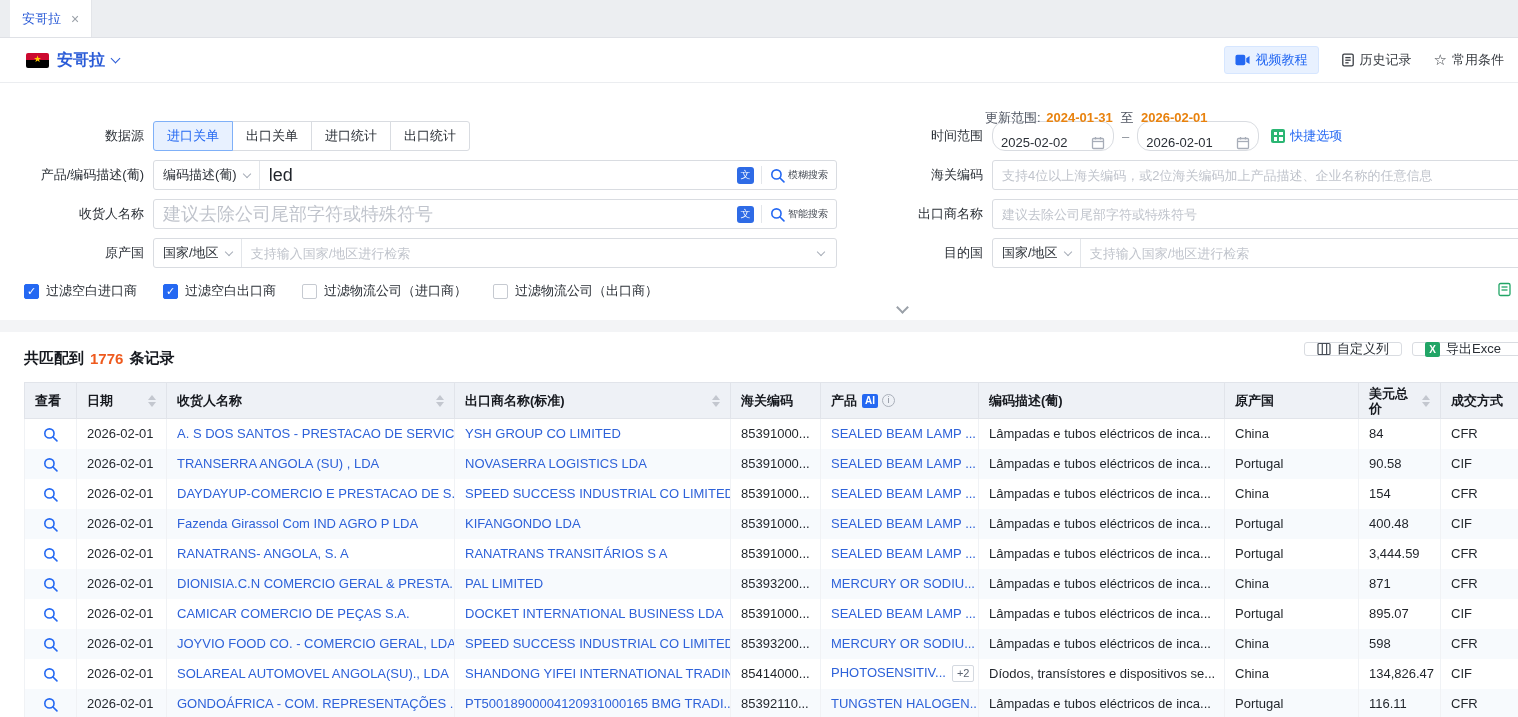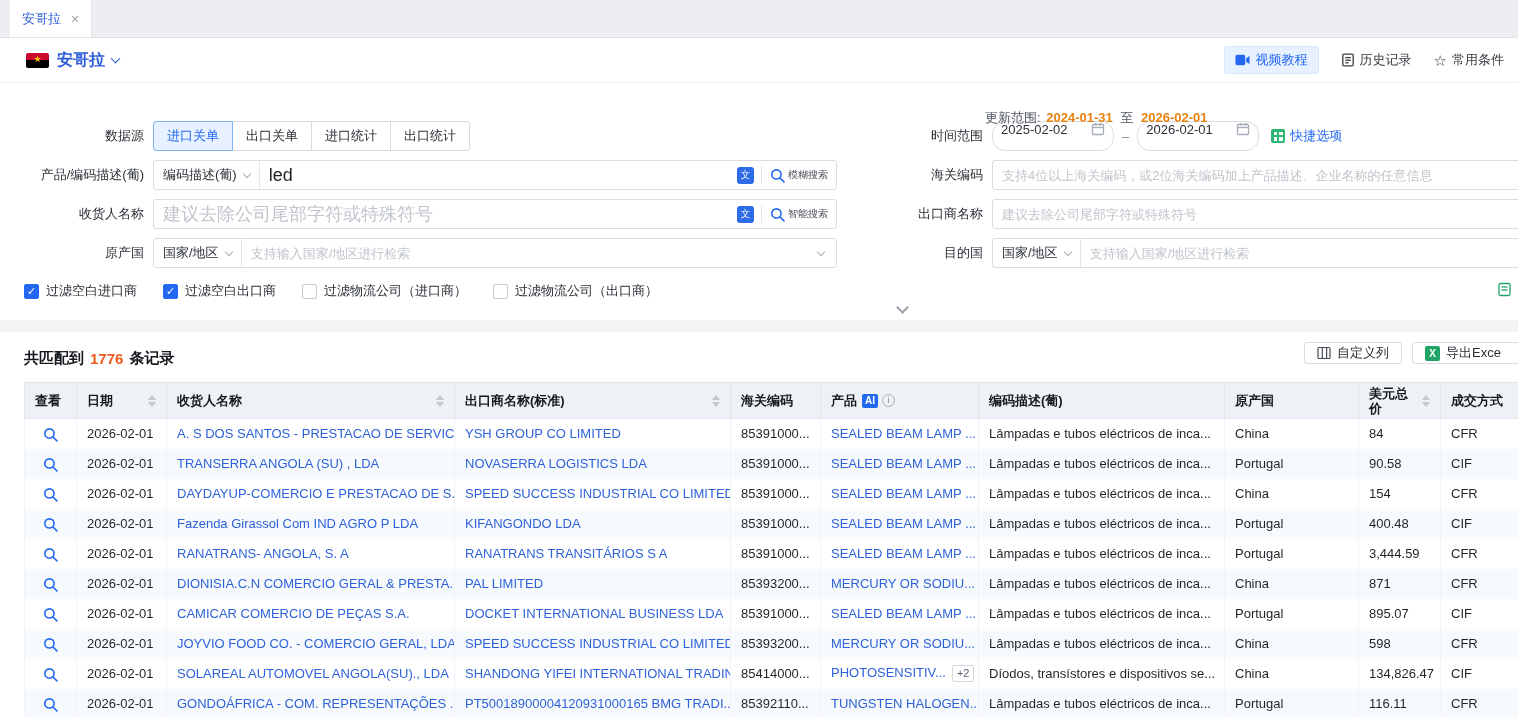--- a/index.html
+++ b/index.html
@@ -14,42 +14,42 @@
 
   
   .header { height: 45px; display: flex; align-items: center; padding: 0 14px 0 26px; border-bottom: 1px solid #ebedf0; }
   .flag { position: relative; width: 23px; height: 15px; border-radius: 2px; overflow: hidden; background: linear-gradient(to bottom, #cc092f 50%, #000 50%); display: inline-block; flex: none; }
   .flag-star { position: absolute; left: 50%; top: 50%; transform: translate(-50%, -54%); color: #ffcb00; font-style: normal; font-size: 9px; line-height: 1; }
   .country { margin-left: 8px; font-size: 16px; font-weight: bold; color: #2a5bd7; }
   .chev { display: inline-block; width: 7px; height: 7px; border-right: 1.6px solid currentColor; border-bottom: 1.6px solid currentColor; transform: rotate(45deg); }
   .country-chev { color: #2a5bd7; margin-left: 7px; margin-top: -4px; cursor: pointer; }
   .header-right { margin-left: auto; display: flex; align-items: center; gap: 22px; }
   .video-btn { display: flex; align-items: center; gap: 6px; background: #e8f1ff; color: #2468f2; border: 1px solid #d6e6ff; border-radius: 3px; height: 28px; padding: 0 10px; font-size: 13px; cursor: pointer; font-family: inherit; margin-left: 28px; }
-  .ghost-btn { display: flex; align-items: center; gap: 5px; border: none; background: none; color: #383c42; font-size: 13px; cursor: pointer; font-family: Liberation Sans, sans-serif; padding: 0; }
+  .ghost-btn { display: flex; align-items: center; gap: 5px; border: none; background: none; color: #383c42; font-size: 13px; cursor: pointer; font-family: Liberation Serif, serif; padding: 0; }
   .star-glyph { font-size: 15px; line-height: 1; }
 
   
   .filters { position: relative; padding: 14px 0 0 24px; margin-top: 24px; }
   .update-range { position: absolute; top: 2px; left: 985px; font-size: 13px; color: #4e5460; white-space: nowrap; }
   .ur-date { color: #e8820e; font-weight: bold; margin: 0 2px; }
   .ur-sep { margin: 0 2px; }
   .frow { display: flex; align-items: center; margin-bottom: 9px; }
   .lbl { color: #2a2f36; flex: none; }
   .lbl-left { width: 120px; text-align: right; margin-right: 9px; }
   .ctl-left { width: 684px; flex: none; display: flex; align-items: center; }
   .lbl-right { width: 146px; text-align: right; margin-right: 9px; }
   .ctl-right { flex: 1; min-width: 0; display: flex; align-items: center; margin-right: -10px; }
 
   .ds-tabs { display: flex; }
   .ds-tab { height: 30px; display: flex; align-items: center; padding: 0 13px; border: 1px solid #d9dce1; margin-left: -1px; background: #fff; color: #2a2f36; cursor: pointer; }
   .ds-tab:first-child { margin-left: 0; border-radius: 3px 0 0 3px; }
   .ds-tab:last-child { border-radius: 0 3px 3px 0; }
   .ds-tab.active { background: #e8f1ff; border-color: #7fb0f8; color: #2468f2; position: relative; z-index: 1; }
 
-  .date-input { display: flex; align-items: flex-start; height: 30px; border: 1px solid #d9dce1; border-radius: 13px; padding: 0 8px; width: 122px; background: #fff; flex: none; }
+  .date-input { display: flex; align-items: flex-end; height: 30px; border: 1px solid #d9dce1; border-radius: 13px; padding: 0 8px; width: 122px; background: #fff; flex: none; }
   .date-input input { border: none; outline: none; width: 100%; font-size: 13px; color: #2a2f36; font-family: inherit; padding: 0; background: transparent; }
   .cal-icon { flex: none; color: #a7adb8; }
   .range-sep { margin: 0 8px; color: #8a9099; }
   .quick-wrap { display: flex; align-items: center; gap: 5px; margin-left: 12px; cursor: pointer; flex: none; }
   .quick-icon { width: 14px; height: 14px; border-radius: 2px; background: #2bb673; display: grid; grid-template-columns: 1fr 1fr; gap: 1.5px; padding: 2.5px; }
   .quick-icon i { background: #fff; }
   .quick-link { color: #2468f2; text-decoration: none; }
 
   .combo { display: flex; align-items: center; height: 30px; border: 1px solid #d9dce1; border-radius: 3px; background: #fff; flex: 1; min-width: 0; }
   .combo-select { display: flex; align-items: center; gap: 7px; padding: 0 9px; height: 100%; border-right: 1px solid #e3e6ea; color: #2a2f36; cursor: pointer; flex: none; }
@@ -74,21 +74,21 @@
   .collapse-row { height: 20px; position: relative; }
   .collapse-chev { position: absolute; left: 874px; top: 3px; color: #9aa0a8; width: 9px; height: 9px; border-width: 2px; cursor: pointer; }
   .band { height: 12px; background: #f3f4f6; }
 
   
   .results { padding: 10px 24px 0; }
   .results-header { position: relative; display: flex; align-items: center; height: 32px; }
   .results-title { font-size: 15px; font-weight: bold; color: #16191f; display: flex; gap: 6px; align-items: center; }
   .match-count { color: #ee5a1e; }
   .results-actions { position: absolute; right: -44px; top: 0; display: flex; gap: 10px; }
-  .action-btn { display: flex; align-items: center; gap: 6px; height: 22px; padding: 0 12px; border: 1px solid #d9dce1; border-radius: 3px; background: #fff; font-size: 13px; color: #2a2f36; cursor: pointer; font-family: inherit; white-space: nowrap; }
+  .action-btn { display: flex; align-items: center; gap: 6px; height: 14px; padding: 0 12px; border: 1px solid #d9dce1; border-radius: 3px; background: #fff; font-size: 13px; color: #2a2f36; cursor: pointer; font-family: inherit; white-space: nowrap; }
   .action-btn.export { width: 126px; }
   .excel-icon { width: 15px; height: 15px; border-radius: 2px; background: #21a566; color: #fff; font-size: 10px; font-weight: bold; display: flex; align-items: center; justify-content: center; flex: none; }
   .cols-icon { color: #474d56; display: inline-flex; }
 
   .grid { margin-top: 8px; border-collapse: collapse; table-layout: fixed; width: 1500px; font-size: 13px; }
   .grid th { background: #eef1f6; height: 36px; font-weight: bold; color: #16191f; border: 1px solid #e1e4ea; padding: 0; }
   .th-wrap { display: flex; align-items: center; padding: 0 10px; text-align: left; line-height: 15px; }
   .grid td { height: 30px; padding: 0 10px; border-right: 1px solid #f0f2f5; border-left: 1px solid #f0f2f5; white-space: nowrap; overflow: hidden; color: #1f2329; }
   .grid tbody tr:nth-child(even) { background: #f7fafd; }
   .cell-link { color: #2e62d9; text-decoration: none; cursor: pointer; }

